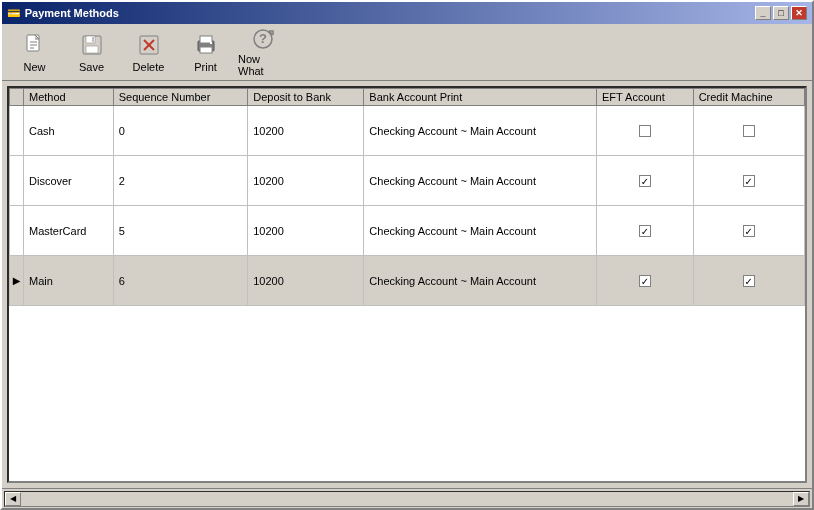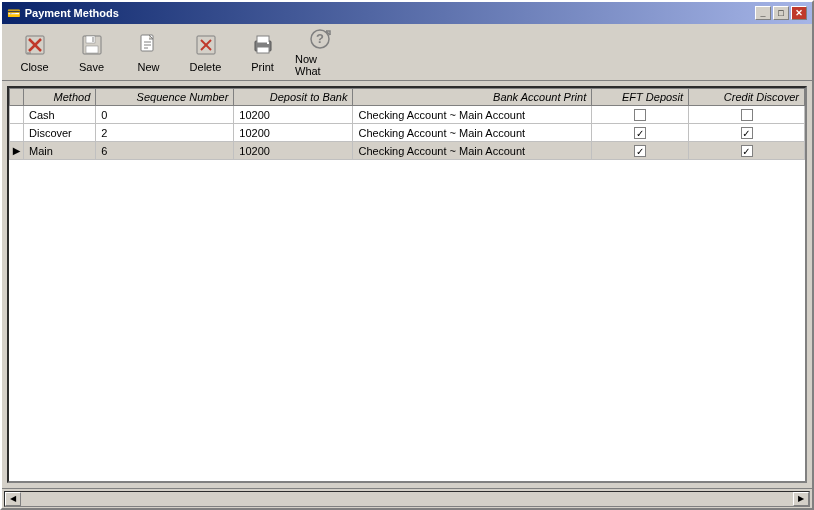--- a/index.html
+++ b/index.html
@@ -110,32 +110,31 @@
       width: 100%;
       border-collapse: collapse;
       font-size: 11px;
     }
     thead tr {
       background: #d4d0c8;
     }
     thead th {
       border: 1px solid #808080;
       padding: 2px 5px;
-      text-align: right;
+      text-align: left;
       font-weight: normal;
       font-size: 11px;
       white-space: nowrap;
-      font-style: italic;
     }
     tbody tr {
       background: white;
     }
     tbody td {
       border: 1px solid #c0c0c0;
-      padding: 2px 5px;
+      padding: 18px 5px;
       font-size: 11px;
       white-space: nowrap;
     }
     .row-indicator {
       width: 12px;
       text-align: center;
       padding: 0 2px;
       font-size: 10px;
     }
     .checkbox-cell {
@@ -205,55 +204,44 @@
     </div>
     <div class="title-buttons">
       <div class="title-btn">_</div>
       <div class="title-btn">□</div>
       <div class="title-btn" style="background:#c0392b; color:white;">✕</div>
     </div>
   </div>
 
   <div class="toolbar">
 
-    <div class="toolbar-btn">
-      <div class="icon-container">
-        <svg class="icon-svg" viewBox="0 0 24 24" fill="none">
-          <rect x="3" y="3" width="18" height="18" rx="1" fill="#d4d0c8" stroke="#808080" stroke-width="1"></rect>
-          <line x1="6" y1="6" x2="18" y2="18" stroke="#c0392b" stroke-width="2.5"></line>
-          <line x1="18" y1="6" x2="6" y2="18" stroke="#c0392b" stroke-width="2.5"></line>
-          <path d="M4 20 L8 20" stroke="#808080" stroke-width="1"></path>
-        </svg>
-      </div>
-      <span>Close</span>
-    </div>
-
-    <div class="toolbar-btn">
-      <div class="icon-container">
-        <svg class="icon-svg" viewBox="0 0 24 24">
-          <rect x="3" y="3" width="18" height="18" rx="1" fill="#d4d0c8" stroke="#808080" stroke-width="1"></rect>
-          <rect x="6" y="3" width="9" height="7" fill="white" stroke="#808080" stroke-width="0.5"></rect>
-          <rect x="6" y="13" width="12" height="7" fill="white" stroke="#808080" stroke-width="0.5"></rect>
-          <line x1="13" y1="4" x2="13" y2="9" stroke="#808080" stroke-width="1"></line>
-        </svg>
-      </div>
-      <span>Save</span>
-    </div>
 
     <div class="toolbar-btn">
       <div class="icon-container">
         <svg class="icon-svg" viewBox="0 0 24 24">
           <rect x="4" y="2" width="12" height="16" rx="1" fill="white" stroke="#808080" stroke-width="1"></rect>
           <polyline points="12,2 16,6 12,6" fill="#d4d0c8" stroke="#808080" stroke-width="1"></polyline>
           <line x1="7" y1="9" x2="14" y2="9" stroke="#808080" stroke-width="1"></line>
           <line x1="7" y1="12" x2="14" y2="12" stroke="#808080" stroke-width="1"></line>
           <line x1="7" y1="15" x2="11" y2="15" stroke="#808080" stroke-width="1"></line>
         </svg>
       </div>
       <span>New</span>
+    </div>
+
+    <div class="toolbar-btn">
+      <div class="icon-container">
+        <svg class="icon-svg" viewBox="0 0 24 24">
+          <rect x="3" y="3" width="18" height="18" rx="1" fill="#d4d0c8" stroke="#808080" stroke-width="1"></rect>
+          <rect x="6" y="3" width="9" height="7" fill="white" stroke="#808080" stroke-width="0.5"></rect>
+          <rect x="6" y="13" width="12" height="7" fill="white" stroke="#808080" stroke-width="0.5"></rect>
+          <line x1="13" y1="4" x2="13" y2="9" stroke="#808080" stroke-width="1"></line>
+        </svg>
+      </div>
+      <span>Save</span>
     </div>
 
     <div class="toolbar-btn">
       <div class="icon-container">
         <svg class="icon-svg" viewBox="0 0 24 24">
           <rect x="3" y="3" width="18" height="18" rx="1" fill="#d4d0c8" stroke="#808080" stroke-width="1"></rect>
           <line x1="7" y1="7" x2="17" y2="17" stroke="#c0392b" stroke-width="2"></line>
           <line x1="17" y1="7" x2="7" y2="17" stroke="#c0392b" stroke-width="2"></line>
         </svg>
       </div>
@@ -288,22 +276,22 @@
   <div class="content-area">
     <div class="table-container">
       <table>
         <thead>
           <tr>
             <th style="width:14px;"></th>
             <th>Method</th>
             <th>Sequence Number</th>
             <th>Deposit to Bank</th>
             <th>Bank Account Print</th>
-            <th>EFT Deposit</th>
-            <th>Credit Discover</th>
+            <th>EFT Account</th>
+            <th>Credit Machine</th>
           </tr>
         </thead>
         <tbody id="table-body">
         <tr>
               <td class="row-indicator"></td>
               <td>Cash</td>
               <td>0</td>
               <td>10200</td>
               <td>Checking Account ~ Main Account</td>
               <td class="checkbox-cell"><div class="cb"></div></td>
@@ -311,20 +299,29 @@
             </tr>
             <tr>
               <td class="row-indicator"></td>
               <td>Discover</td>
               <td>2</td>
               <td>10200</td>
               <td>Checking Account ~ Main Account</td>
               <td class="checkbox-cell"><div class="cb checked"></div></td>
               <td class="checkbox-cell"><div class="cb checked"></div></td>
             </tr>
+            <tr>
+              <td class="row-indicator"></td>
+              <td>MasterCard</td>
+              <td>5</td>
+              <td>10200</td>
+              <td>Checking Account ~ Main Account</td>
+              <td class="checkbox-cell"><div class="cb checked"></div></td>
+              <td class="checkbox-cell"><div class="cb checked"></div></td>
+            </tr>
             <tr style="background: rgb(212, 208, 200);">
               <td class="row-indicator">▶</td>
               <td>Main</td>
               <td>6</td>
               <td>10200</td>
               <td>Checking Account ~ Main Account</td>
               <td class="checkbox-cell"><div class="cb checked"></div></td>
               <td class="checkbox-cell"><div class="cb checked"></div></td>
             </tr>
           </tbody>

